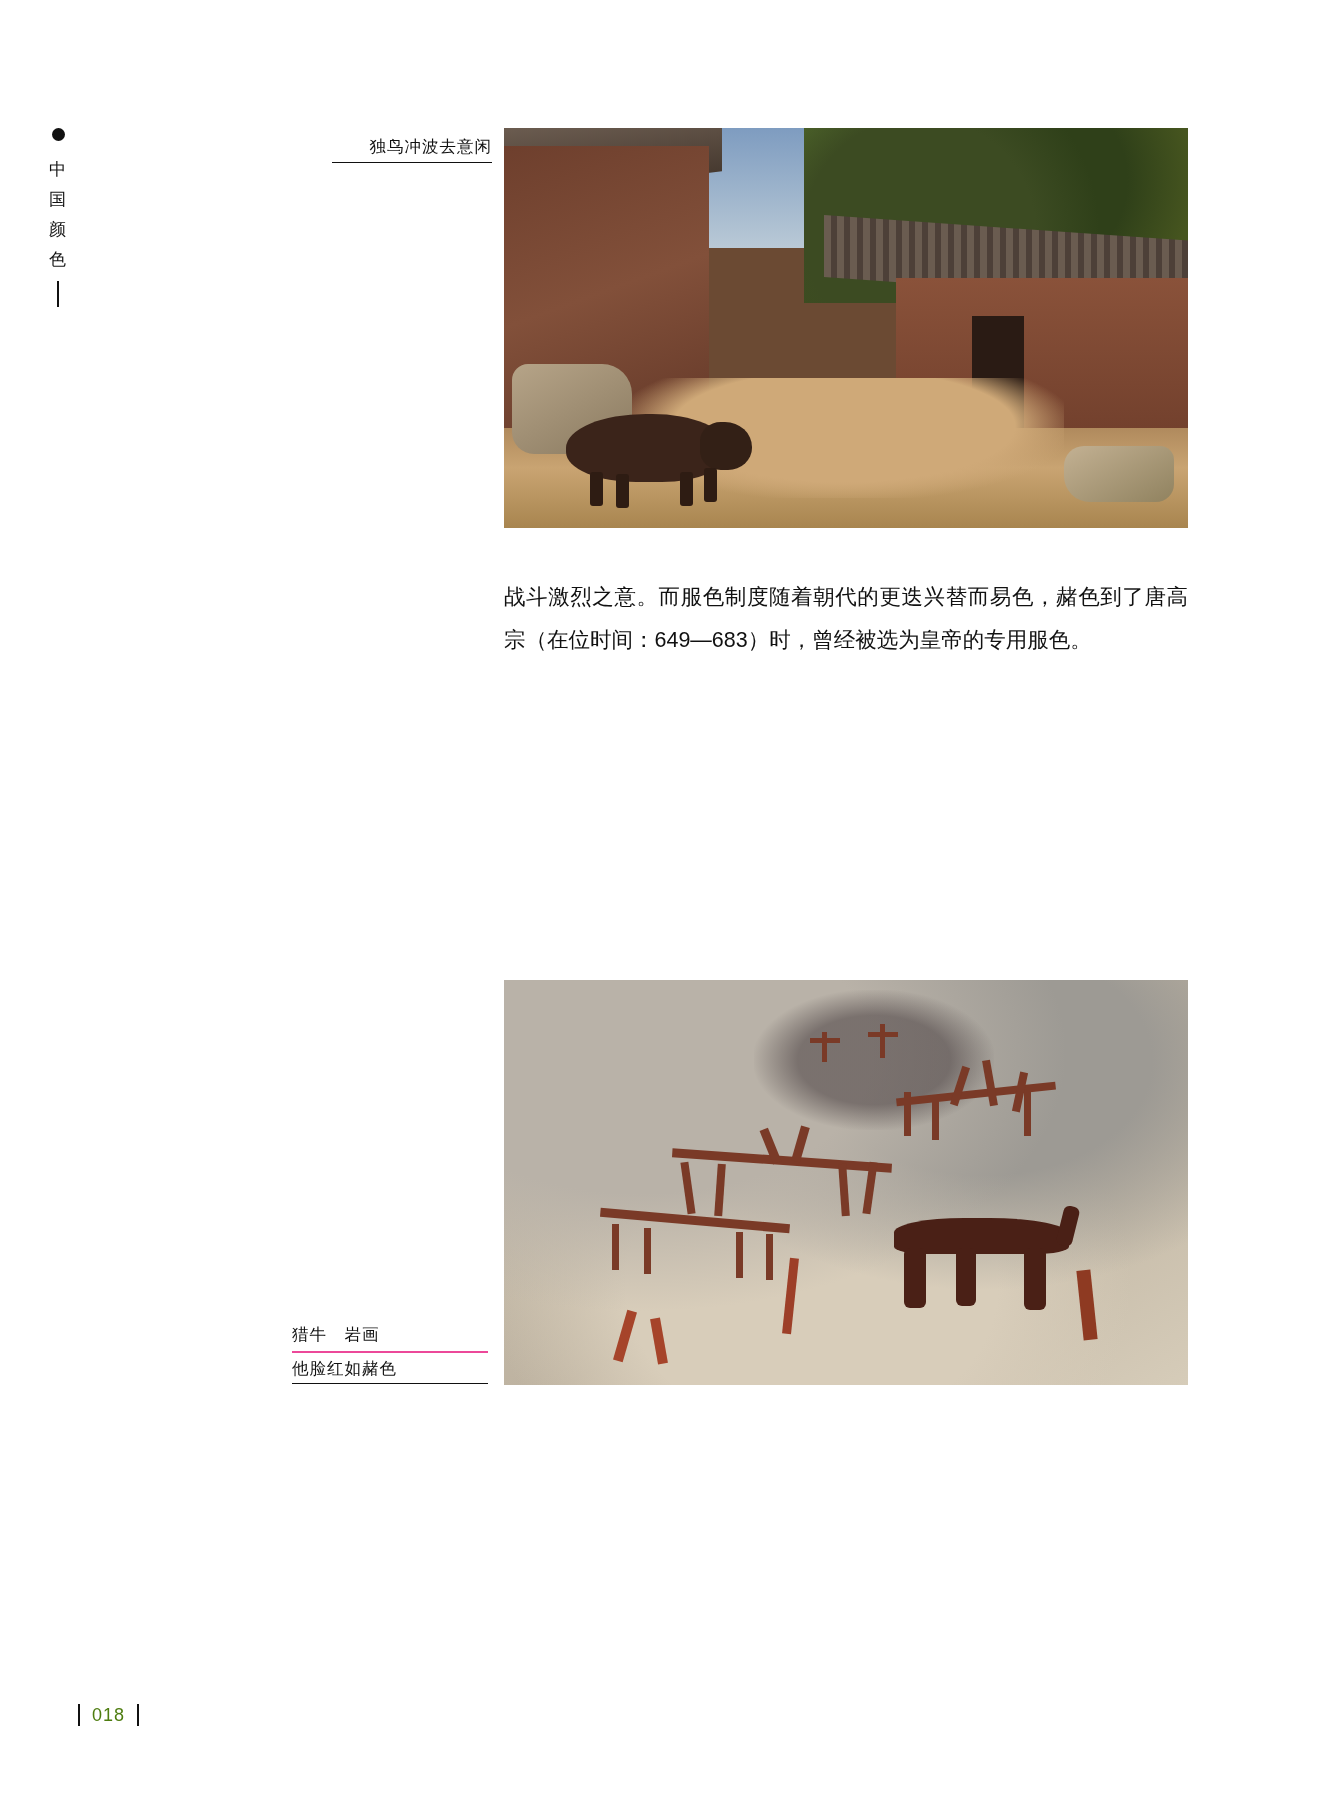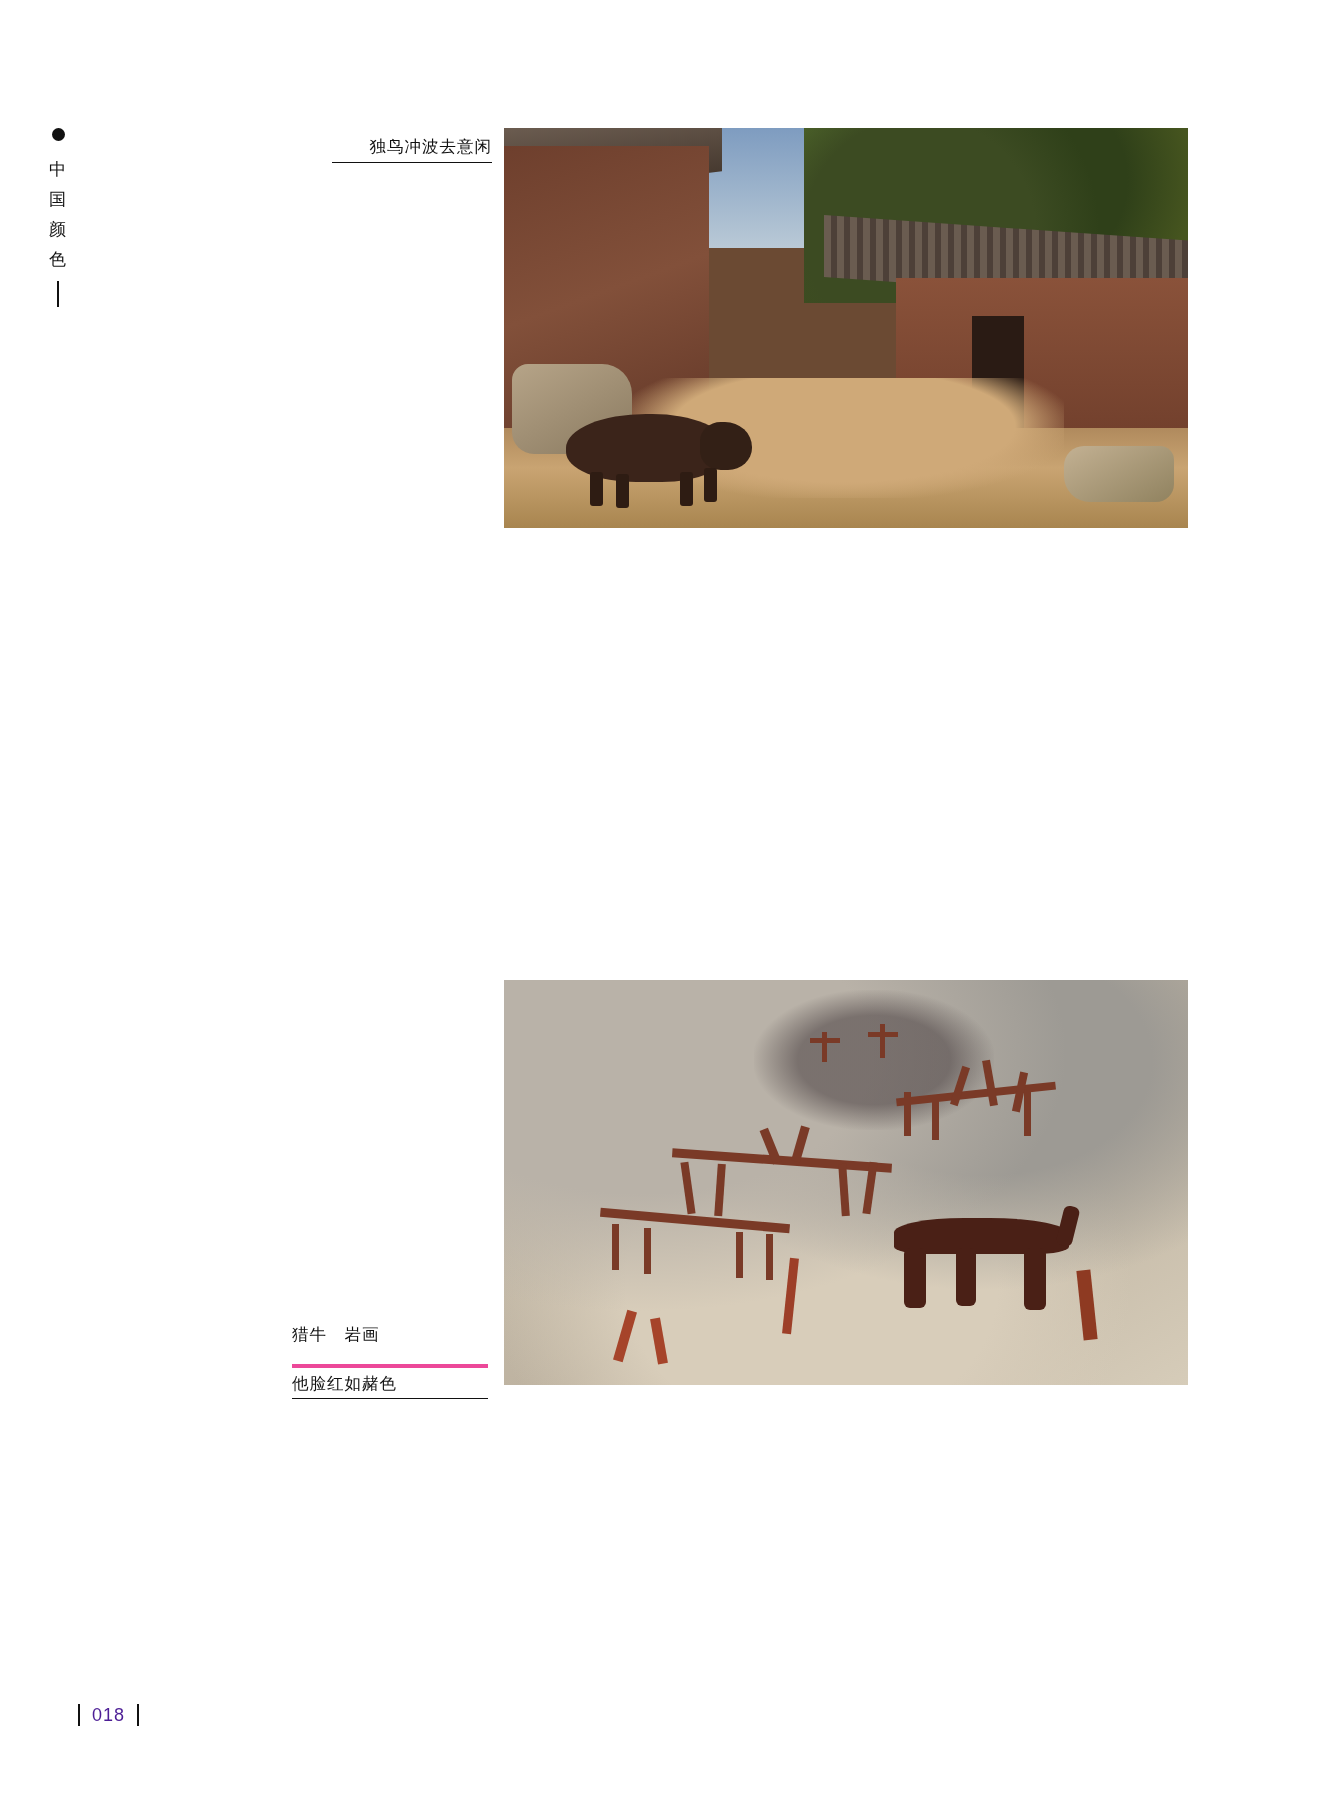--- a/index.html
+++ b/index.html
@@ -118,40 +118,40 @@
     left: -40px;
     top: 1196px;
     width: 196px;
     text-align: left;
     font-size: 16.5px;
     letter-spacing: 1px;
     color: #111;
     font-family: "Liberation Sans", "DejaVu Sans", sans-serif;
   }
   .cap-bottom .l1 {
-    border-bottom: 4px solid #ec4899;
-    padding-bottom: 18px;
+    border-bottom: 2px solid #ec4899;
+    padding-bottom: 5px;
     margin-bottom: 5px;
   }
   .cap-bottom .l2 {
     border-bottom: 1px solid #111;
     padding-bottom: 3px;
   }
 
   
   .folio {
     position: absolute;
     left: 78px;
     bottom: 86px;
     display: flex;
     align-items: center;
     gap: 12px;
     font-family: "Liberation Sans", "DejaVu Sans", sans-serif;
     font-size: 18px;
-    color: #4c1d95;
+    color: #4d7c0f;
     letter-spacing: 1px;
   }
   .folio .bar {
     width: 2px;
     height: 22px;
     background: #111;
     display: inline-block;
   }
 
   
@@ -282,20 +282,21 @@
         <div class="p1-pig-body"></div>
         <div class="p1-pig-head"></div>
         <div class="p1-pig-leg" style="left:86px;top:344px;"></div>
         <div class="p1-pig-leg" style="left:112px;top:346px;"></div>
         <div class="p1-pig-leg" style="left:176px;top:344px;"></div>
         <div class="p1-pig-leg" style="left:200px;top:340px;"></div>
       </div>
     </div>
 
     <div class="body">
+      <p>战斗激烈之意。而服色制度随着朝代的更迭兴替而易色，赭色到了唐高宗（在位时间：649—683）时，曾经被选为皇帝的专用服色。</p>
     </div>
 
     <div class="fig-bottom">
       <div class="rockart">
         <div class="ra-bg"></div>
         <div class="ra-stain"></div>
 
         <div class="ra-fig" style="left:318px;top:52px;width:5px;height:30px;"></div>
         <div class="ra-fig" style="left:306px;top:58px;width:30px;height:5px;"></div>
         <div class="ra-fig" style="left:376px;top:44px;width:5px;height:34px;"></div>

